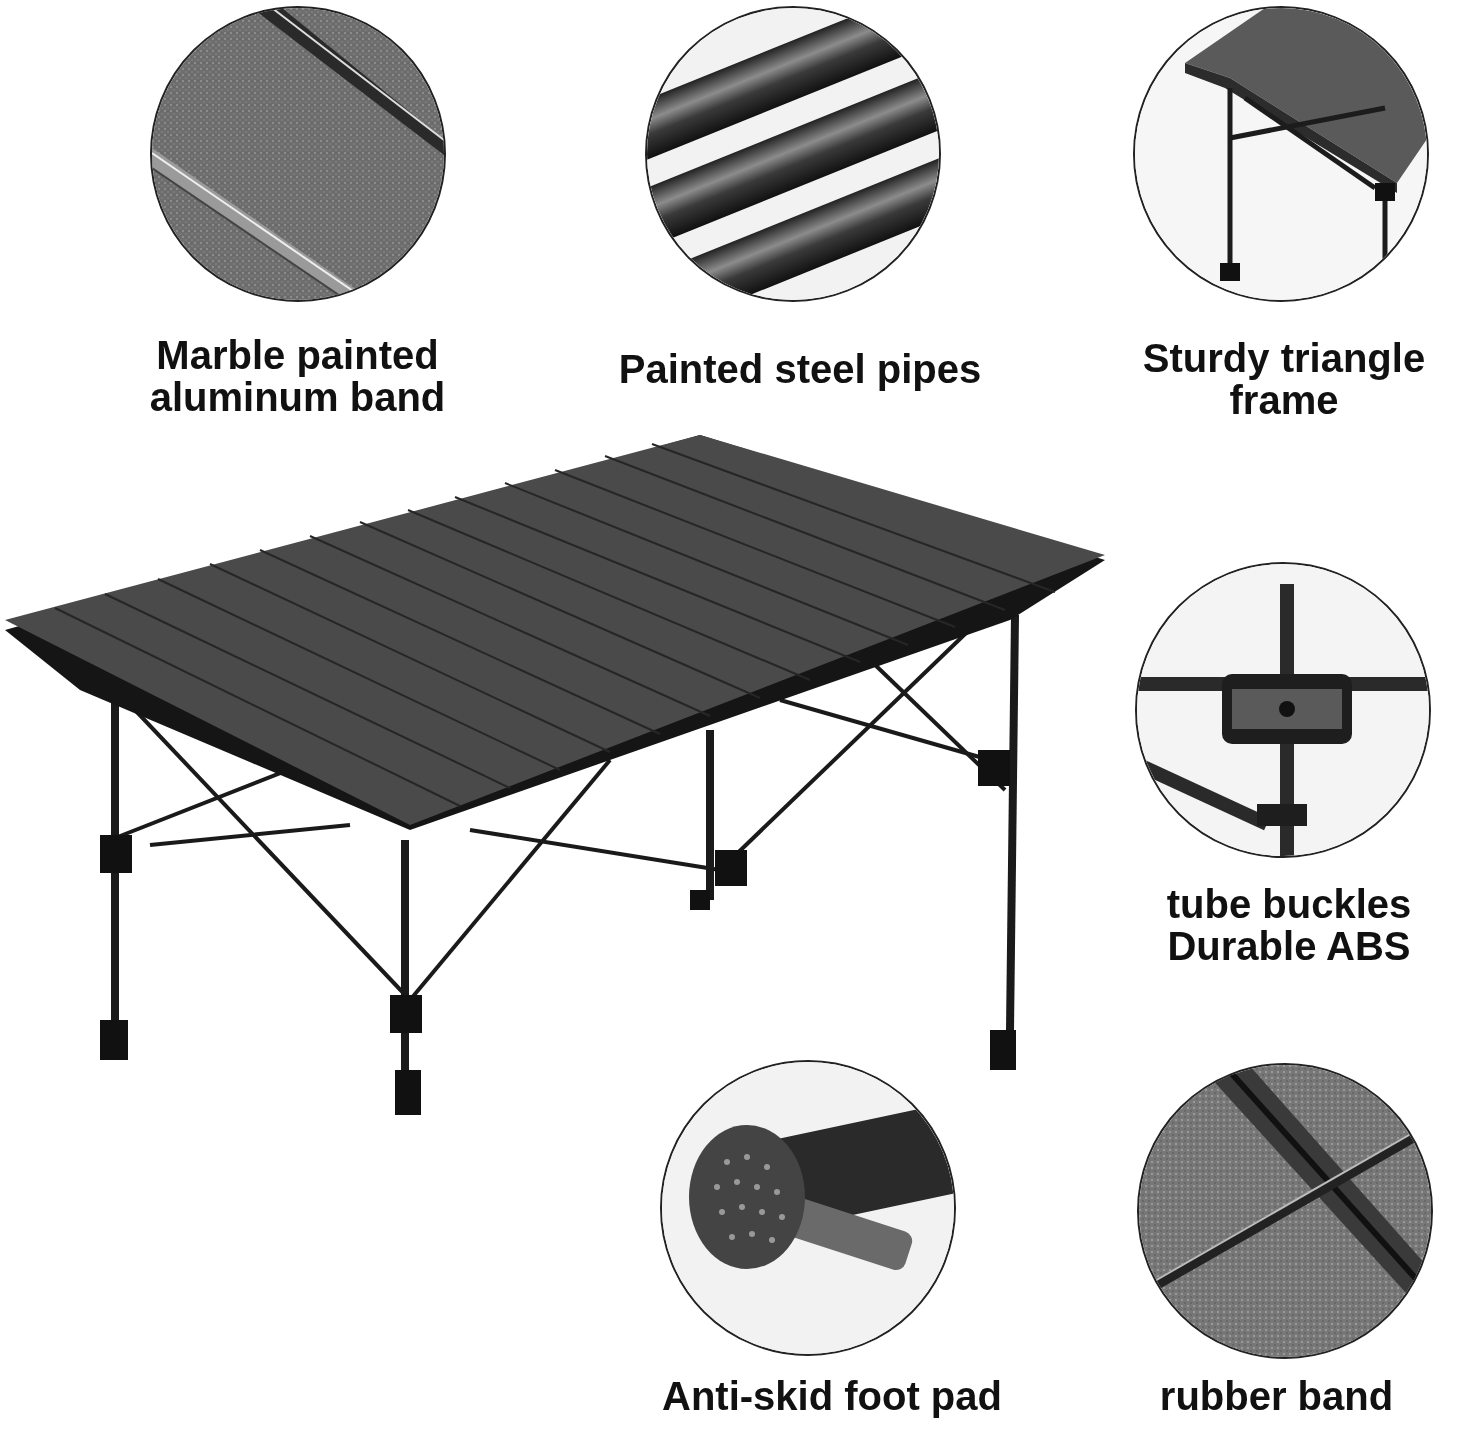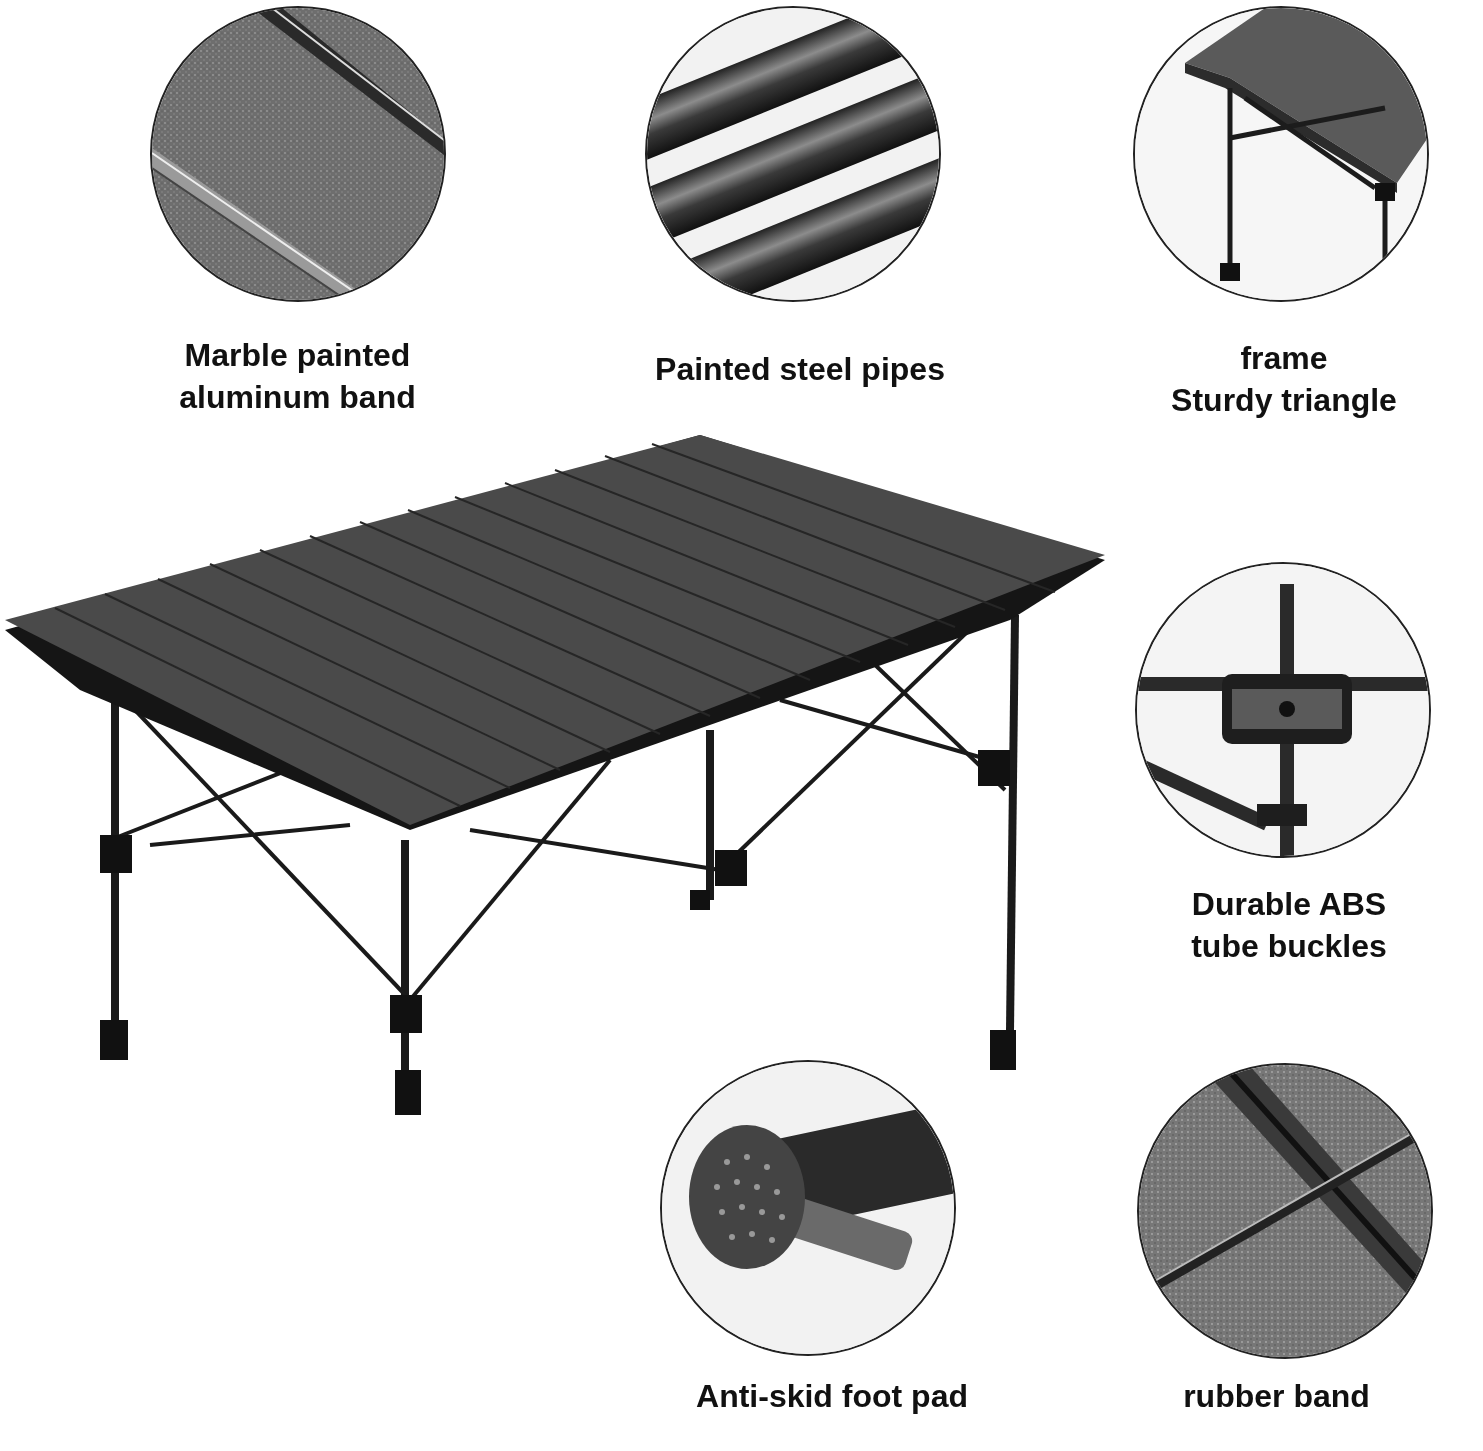--- a/index.html
+++ b/index.html
@@ -1,18 +1,18 @@
 <!DOCTYPE html>
 <html><head>
 <meta charset="utf-8">
 <style>
   html, body { margin:0; padding:0; background:#ffffff; }
   body { width:1483px; height:1451px; position:relative; overflow:hidden; font-family:"Liberation Sans", sans-serif; }
   .circle { position:absolute; border-radius:50%; border:2px solid #222; overflow:hidden; background:#f4f4f4; box-sizing:border-box; }
-  .caption { position:absolute; text-align:center; font-weight:bold; font-size:32px; line-height:42px; color:#111; }
+  .caption { position:absolute; text-align:center; font-weight:bold; font-size:40px; line-height:42px; color:#111; }
   svg { display:block; }
 </style>
 </head>
 <body>
 
 <div class="circle" style="left:150px;top:6px;width:296px;height:296px;">
   <svg width="296" height="296" viewBox="0 0 296 296">
     <defs>
       <pattern id="speck" width="6" height="6" patternUnits="userSpaceOnUse">
         <rect width="6" height="6" fill="#6e6e6e"></rect>
@@ -65,22 +65,22 @@
       <line x1="95" y1="80" x2="95" y2="270"></line>
       <line x1="250" y1="180" x2="250" y2="296"></line>
       <line x1="95" y1="130" x2="250" y2="100"></line>
       <line x1="110" y1="90" x2="240" y2="180"></line>
     </g>
     <rect x="85" y="255" width="20" height="18" fill="#111"></rect>
     <rect x="240" y="175" width="20" height="18" fill="#111"></rect>
   </svg>
 </div>
 <div class="caption" style="left:1100px;top:337px;width:368px;">
+  <div>Sturdy triangle</div>
   <div>frame</div>
-  <div>Sturdy triangle</div>
 </div>
 
 <div style="position:absolute;left:0;top:430px;width:1115px;height:700px;">
   <svg width="1115" height="700" viewBox="0 0 1115 700">
 
     <g stroke="#1a1a1a" stroke-width="8" fill="none">
       <line x1="115" y1="260" x2="115" y2="595"></line>
       <line x1="405" y1="410" x2="405" y2="640"></line>
       <line x1="710" y1="300" x2="710" y2="470"></line>
       <line x1="1015" y1="185" x2="1010" y2="600"></line>
@@ -134,22 +134,22 @@
       <line x1="150" y1="20" x2="150" y2="296"></line>
       <line x1="0" y1="200" x2="130" y2="260"></line>
     </g>
     <rect x="85" y="110" width="130" height="70" rx="10" fill="#1e1e1e"></rect>
     <rect x="95" y="125" width="110" height="40" fill="#5a5a5a"></rect>
     <circle cx="150" cy="145" r="8" fill="#111"></circle>
     <rect x="120" y="240" width="50" height="22" fill="#1e1e1e"></rect>
   </svg>
 </div>
 <div class="caption" style="left:1110px;top:883px;width:358px;">
+  <div>tube buckles</div>
   <div>Durable ABS</div>
-  <div>tube buckles</div>
 </div>
 
 <div class="circle" style="left:660px;top:1060px;width:296px;height:296px;">
   <svg width="296" height="296" viewBox="0 0 296 296">
     <rect width="296" height="296" fill="#f2f2f2"></rect>
     <rect x="90" y="60" width="240" height="90" rx="20" transform="rotate(-12 200 100)" fill="#2a2a2a"></rect>
     <rect x="110" y="150" width="140" height="40" rx="10" transform="rotate(18 180 170)" fill="#6a6a6a"></rect>
     <ellipse cx="85" cy="135" rx="58" ry="72" fill="#444"></ellipse>
     <g fill="#999">
       <circle cx="65" cy="100" r="3"></circle>

